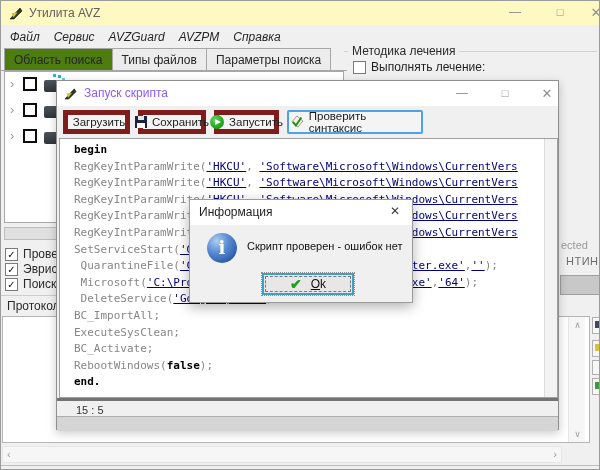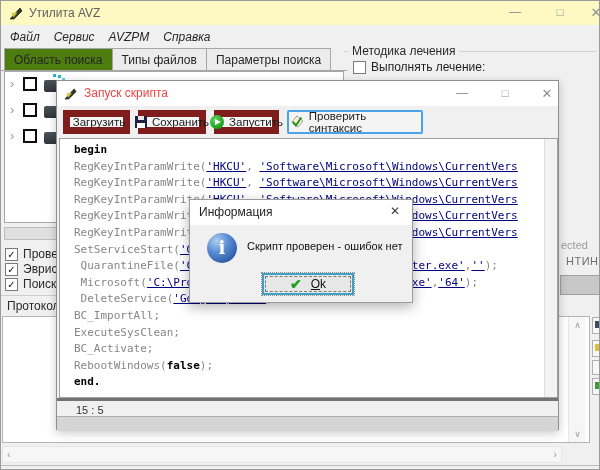--- a/index.html
+++ b/index.html
@@ -67,28 +67,28 @@
   .frag-text2 { position:absolute; left:565px; top:254px; color:#6e6e6e; font-size:11px; letter-spacing:.5px; }
   .frag-btn  { position:absolute; left:559px; top:274px; width:40px; height:20px; background:#c8c8c8; border:1px solid #9f9f9f; }
   .mini-btn { position:absolute; left:591px; width:12px; border:1px solid #b0b0b0; background:#f7f7f7; }
   .mini-btn i { position:absolute; left:2px; top:3px; width:6px; height:7px; display:block; }
 
   
   .script-window { position:absolute; left:55px; top:79px; width:503px; height:350px; background:#f0f0f0;
                    border:1px solid #8f8f8f; box-shadow:0 3px 9px rgba(0,0,0,.22); z-index:5; }
   .sw-titlebar { position:absolute; left:0; top:0; width:100%; height:25px; background:#ffffff; }
   .sw-icon { position:absolute; left:7px; top:6px; width:13px; height:13px; }
-  .sw-title { position:absolute; left:27px; top:5px; color:#ef4444; }
+  .sw-title { position:absolute; left:27px; top:5px; color:#8b5cf6; }
   .sw-btn { position:absolute; top:3px; width:26px; height:19px; text-align:center; color:#8e8e8e; }
   .swb-min { left:392px; font-size:12px; line-height:19px; }
   .swb-max { left:435px; font-size:11px; line-height:19px; }
   .swb-close { left:477px; font-size:13px; line-height:19px; }
 
   .sw-toolbar { position:absolute; left:0; top:25px; width:100%; height:32px; }
-  .tb-btn { position:absolute; top:4px; height:24px; background:#f4f4f4; border:7px solid #7f1d1d;
+  .tb-btn { position:absolute; top:4px; height:24px; background:#f4f4f4; border:5px solid #7f1d1d;
             display:flex; align-items:center; justify-content:center; gap:5px; font-size:11.5px; color:#1c1c1c; }
   .tb-load { left:6px; width:67px; }
   .tb-save { left:81px; width:68px; }
   .tb-run  { left:157px; width:65px; }
   .tb-check { left:230px; width:136px; border:2px solid #4aa3e8; border-radius:2px; }
 
   .floppy { width:12px; height:12px; background:#1c2340; position:relative; flex:0 0 12px; }
   .floppy:before { content:""; position:absolute; left:3px; top:0; width:6px; height:4px; background:#e8e8e8; }
   .floppy:after  { content:""; position:absolute; left:2px; bottom:0; width:8px; height:5px; background:#ffffff; }
   .runball { width:14px; height:14px; border-radius:50%; background:radial-gradient(circle at 35% 30%, #5ed45e, #1ea51e 65%); position:relative; flex:0 0 14px; }
@@ -137,20 +137,21 @@
     </svg>
     <span class="title-text">Утилита AVZ</span>
     <span class="win-btn wb-min">—</span>
     <span class="win-btn wb-max">□</span>
     <span class="win-btn wb-close">✕</span>
   </div>
 
   <div class="menubar">
     <span class="menu-item">Файл</span>
     <span class="menu-item">Сервис</span>
+    <span class="menu-item">AVZGuard</span>
     <span class="menu-item">AVZPM</span>
     <span class="menu-item">Справка</span>
   </div>
 
   <div class="tab-baseline"></div>
   <div class="tabrow">
     <div class="tab active">Область поиска</div>
     <div class="tab">Типы файлов</div>
     <div class="tab">Параметры поиска</div>
   </div>

